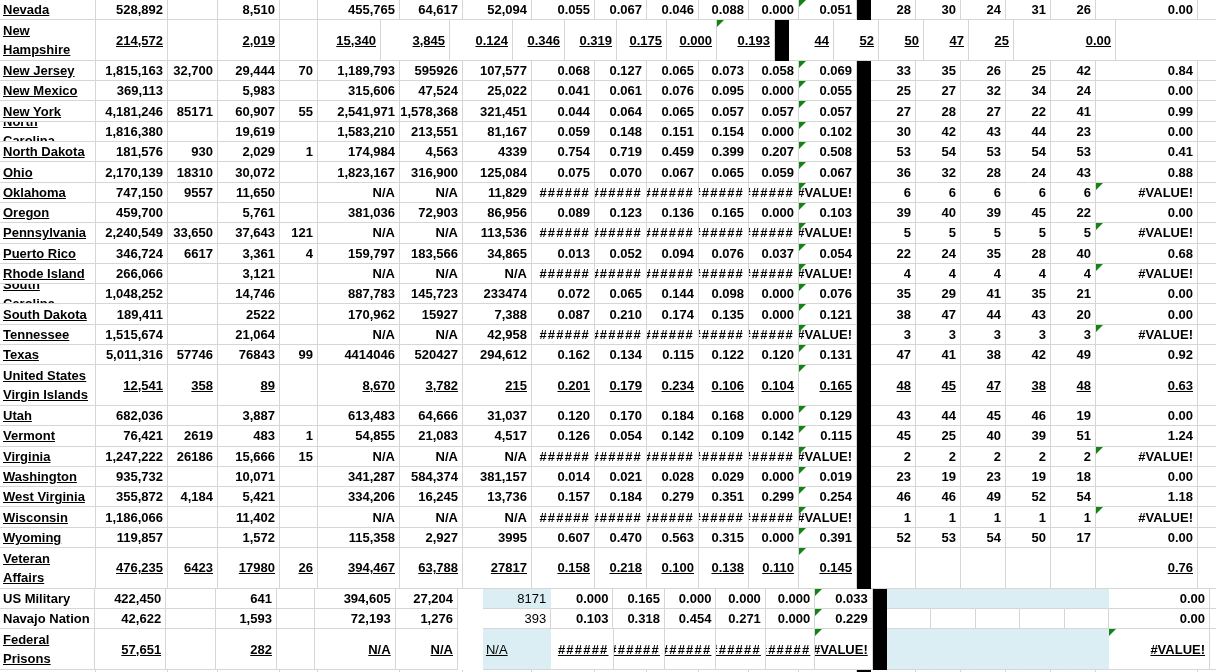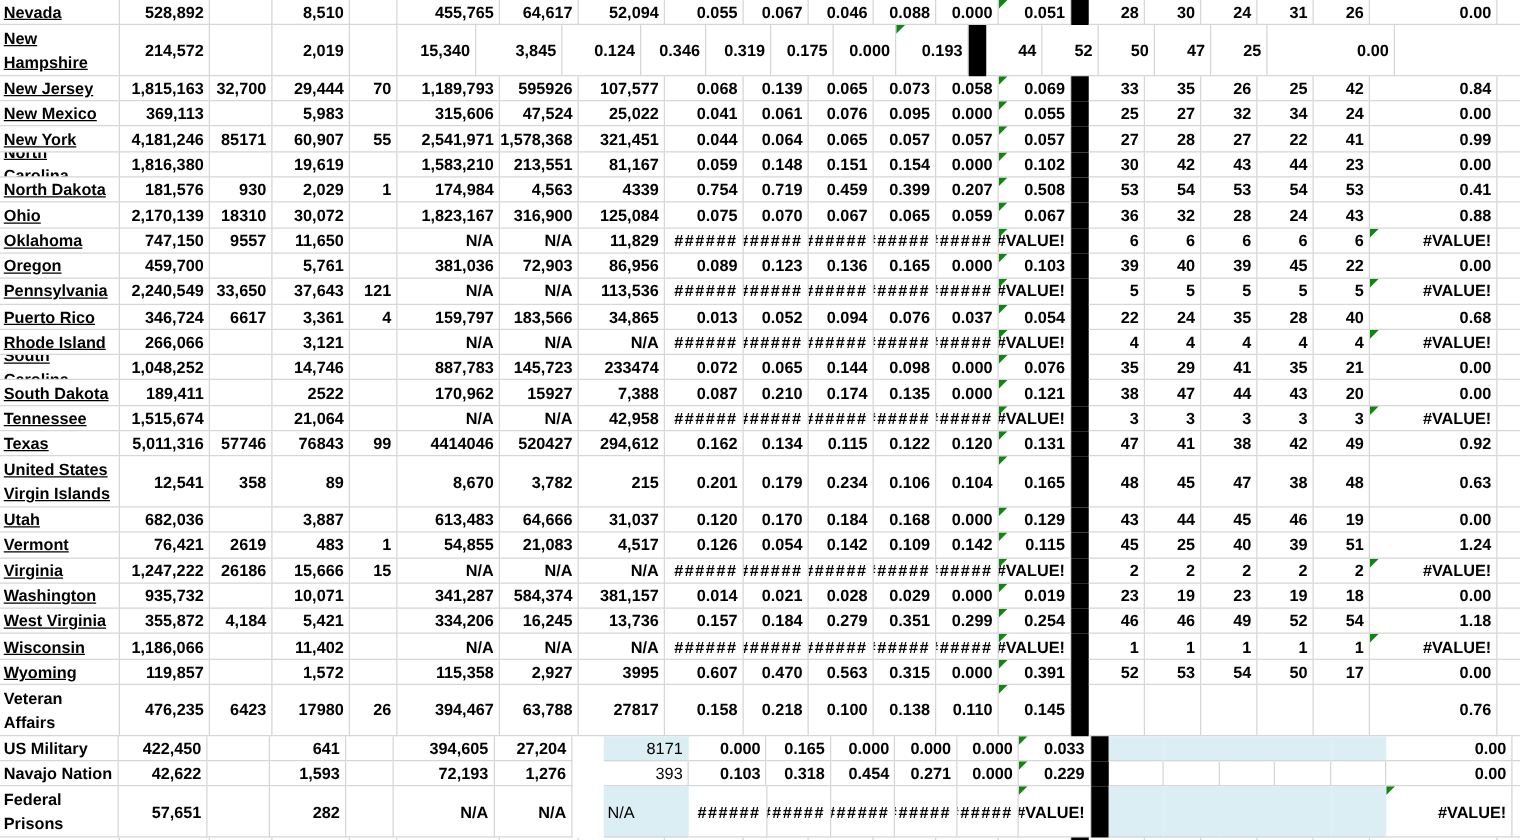--- a/index.html
+++ b/index.html
@@ -1,19 +1,19 @@
 <!DOCTYPE html>
 <html style="--bg: #FFFFFF; --txt: #000000; --grid: #D6D6D6; --div: #000000; --hl: #DAEEF3; --ind: #128412;"><head>
 <meta charset="utf-8">
 <style>
   html,body{margin:0;padding:0;background:var(--bg,#FFFFFF);}
   body{width:1216px;height:672px;overflow:hidden;font-family:"Liberation Sans","DejaVu Sans",sans-serif;}
   .sheet{width:1216px;height:700px;display:flex;flex-direction:column;}
   .row{display:flex;flex:0 0 auto;height:20.3px;}
-  .row.dbl{height:40.6px;}
+  .row.dbl{height:40.6px;text-decoration:underline;}
   .row.filler{height:12px;}
   .cell{
     box-sizing:border-box;
     border-right:1px solid var(--grid,#D6D6D6);
     border-bottom:1px solid var(--grid,#D6D6D6);
     display:flex;align-items:center;justify-content:flex-end;
     padding:0 4px 0 2px;
     font-size:13px;font-weight:700;color:var(--txt,#000000);
     position:relative;overflow:hidden;line-height:19px;white-space:pre-line;
   }
@@ -90,21 +90,21 @@
     <div class="row">
       <div class="cell c-a label link">New Jersey</div>
       <div class="cell c-b">1,815,163</div>
       <div class="cell c-c">32,700</div>
       <div class="cell c-d">29,444</div>
       <div class="cell c-e">70</div>
       <div class="cell c-f">1,189,793</div>
       <div class="cell c-g">595926</div>
       <div class="cell c-h">107,577</div>
       <div class="cell c-i">0.068</div>
-      <div class="cell c-j">0.139</div>
+      <div class="cell c-j">0.127</div>
       <div class="cell c-k">0.065</div>
       <div class="cell c-l">0.073</div>
       <div class="cell c-m">0.058</div>
       <div class="cell c-n tri">0.069</div>
       <div class="cell divider"></div>
       <div class="cell c-o">33</div>
       <div class="cell c-p">35</div>
       <div class="cell c-q">26</div>
       <div class="cell c-r">25</div>
       <div class="cell c-s">42</div>

